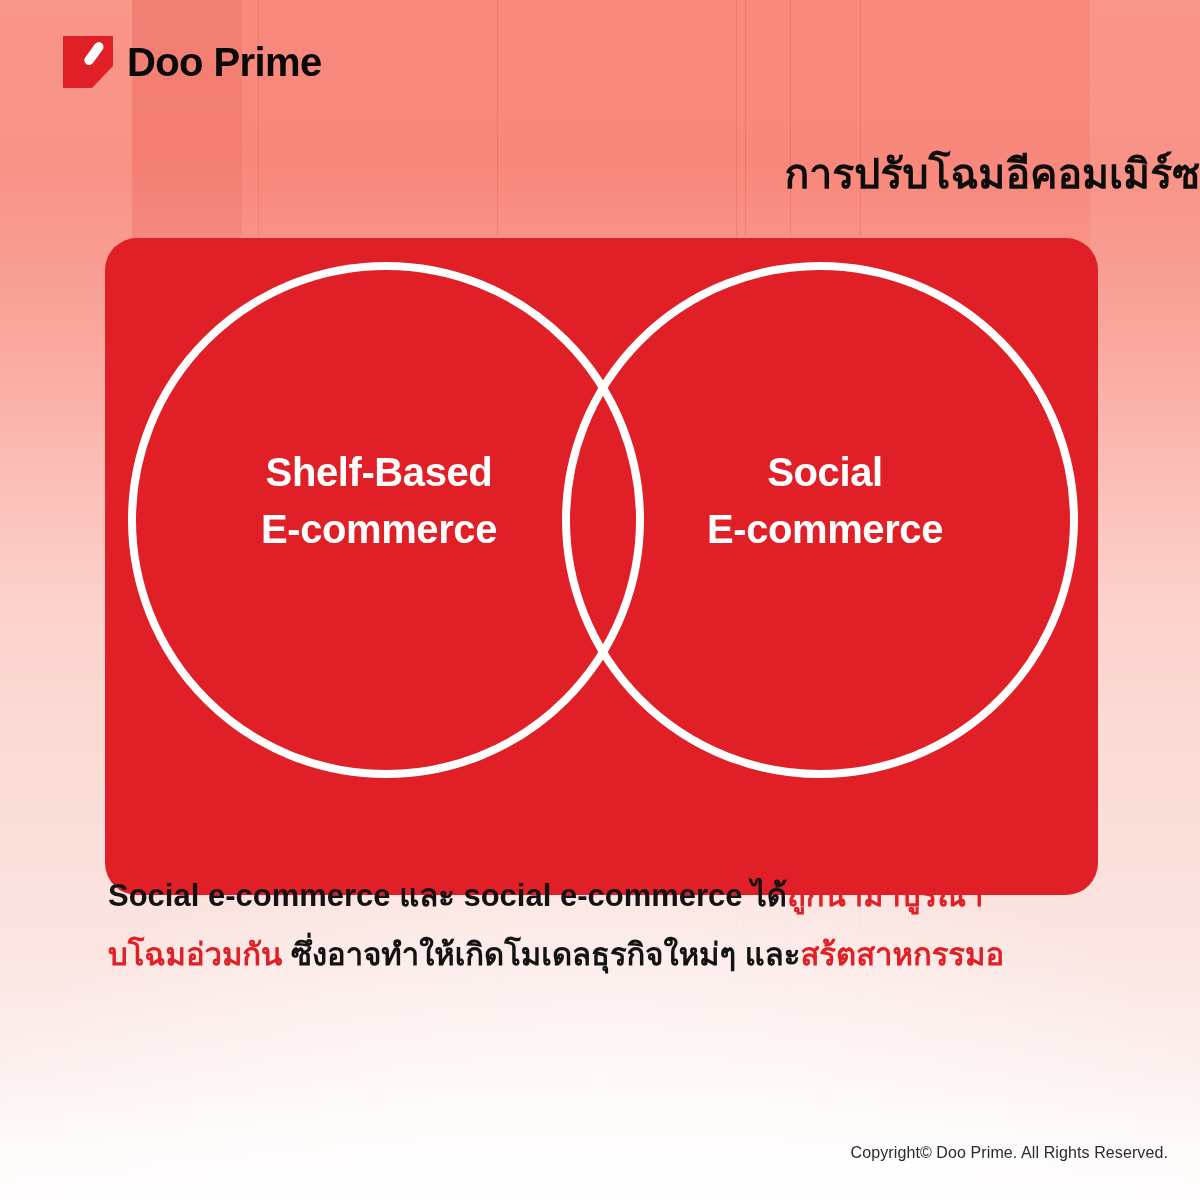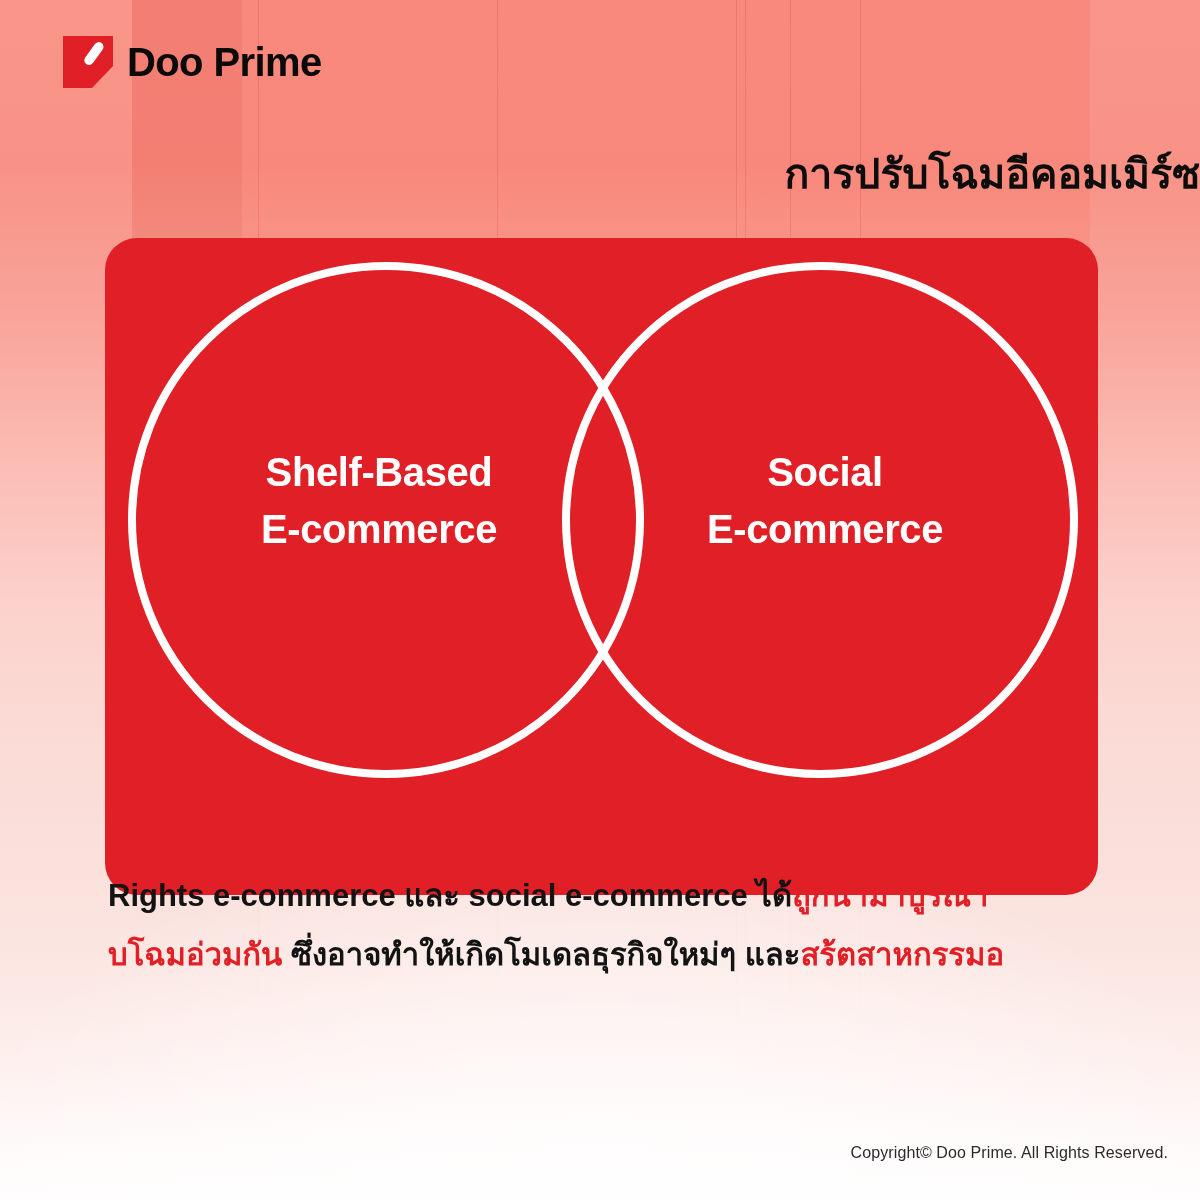--- a/index.html
+++ b/index.html
@@ -221,19 +221,19 @@
       <circle cx="281" cy="282" r="254" fill="none" stroke="#ffffff" stroke-width="8"></circle>
       <circle cx="715" cy="282" r="254" fill="none" stroke="#ffffff" stroke-width="8"></circle>
     </svg>
     <div class="venn-label left">Shelf-Based
 E-commerce</div>
     <div class="venn-label right">Social
 E-commerce</div>
   </div>
 
   <div class="body-copy">
-      <div><span>Rights e-commerce และ social e-commerce ได้</span><span class="hl">ถูกนำมาบูรณา</span></div>
+      <div><span>Social e-commerce และ social e-commerce ได้</span><span class="hl">ถูกนำมาบูรณา</span></div>
       <div><span class="hl">บโฉมอ่วมกัน</span><span> ซึ่งอาจทำให้เกิดโมเดลธุรกิจใหม่ๆ และ</span><span class="hl">สร้ตสาหกรรมอ</span></div>
     </div>
 
   <div class="footer">Copyright© Doo Prime. All Rights Reserved.</div>
 
 </div>
 
 </body></html>

